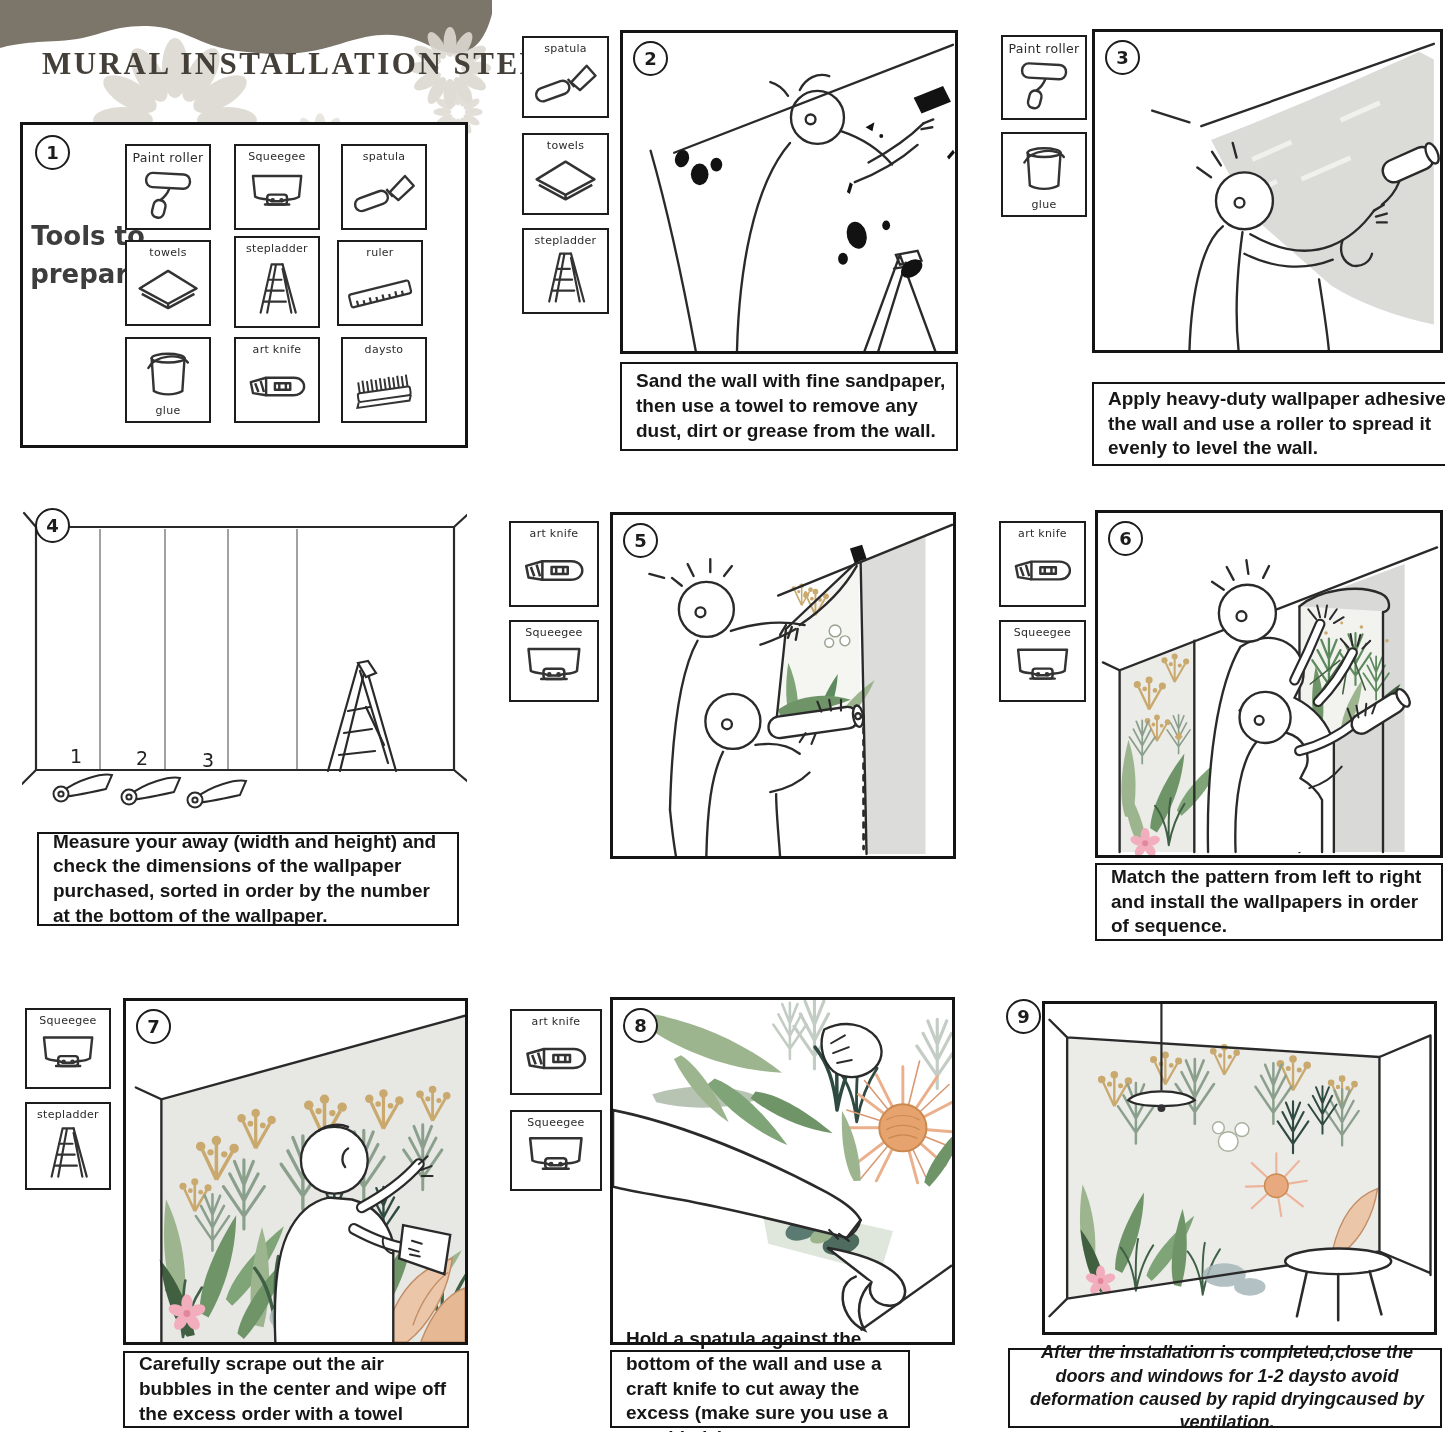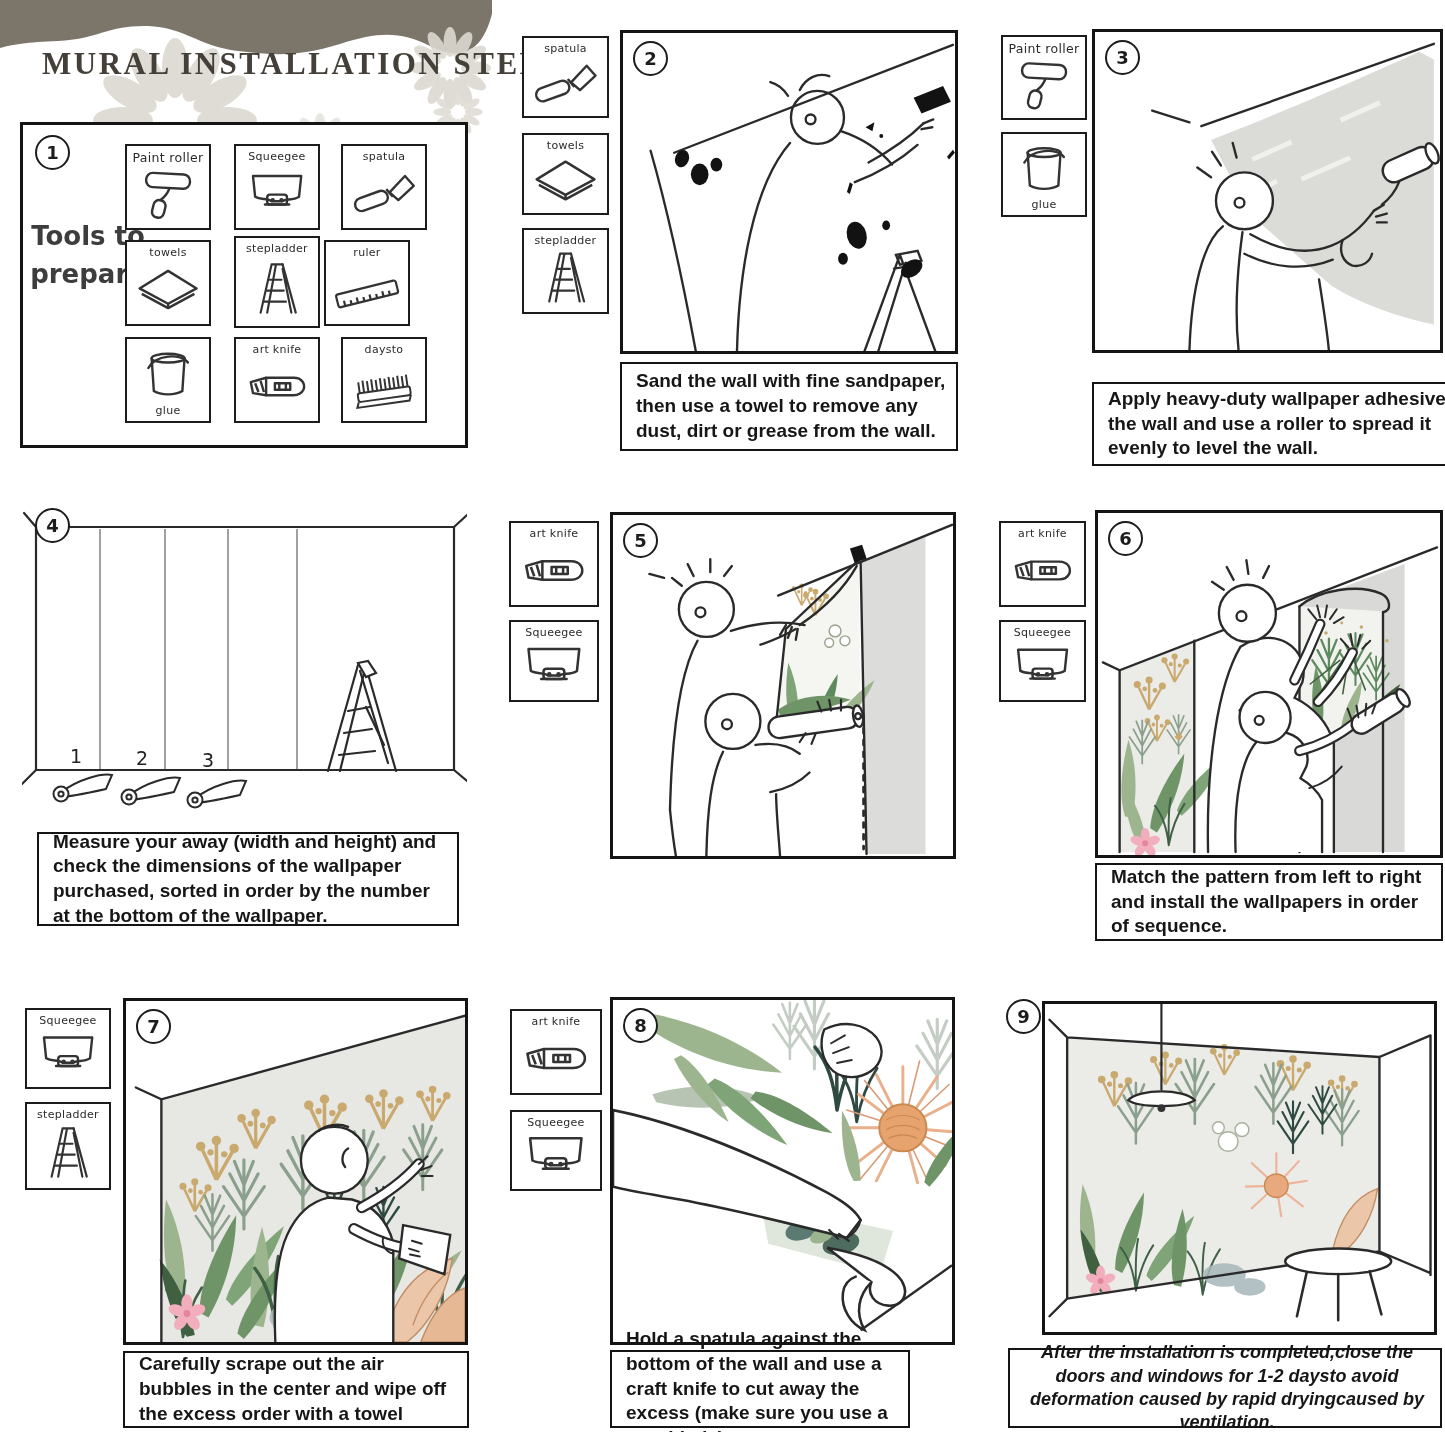--- a/index.html
+++ b/index.html
@@ -199,21 +199,21 @@
     <svg class="ticon">
         <use href="#i-towel"></use>
       </svg>
   </div>
   <div class="tile" style="left:234px;top:236px;width:86px;height:92px;">
     <span class="tlabel">stepladder</span>
     <svg class="ticon">
         <use href="#i-stepladder"></use>
       </svg>
   </div>
-  <div class="tile" style="left:324px;top:240px;width:86px;height:86px;">
+  <div class="tile" style="left:337px;top:240px;width:86px;height:86px;">
     <span class="tlabel">ruler</span>
     <svg class="ticon">
         <use href="#i-ruler"></use>
       </svg>
   </div>
   <div class="tile rev" style="left:125px;top:337px;width:86px;height:86px;">
     <span class="tlabel">glue</span>
     <svg class="ticon">
         <use href="#i-glue"></use>
       </svg>

